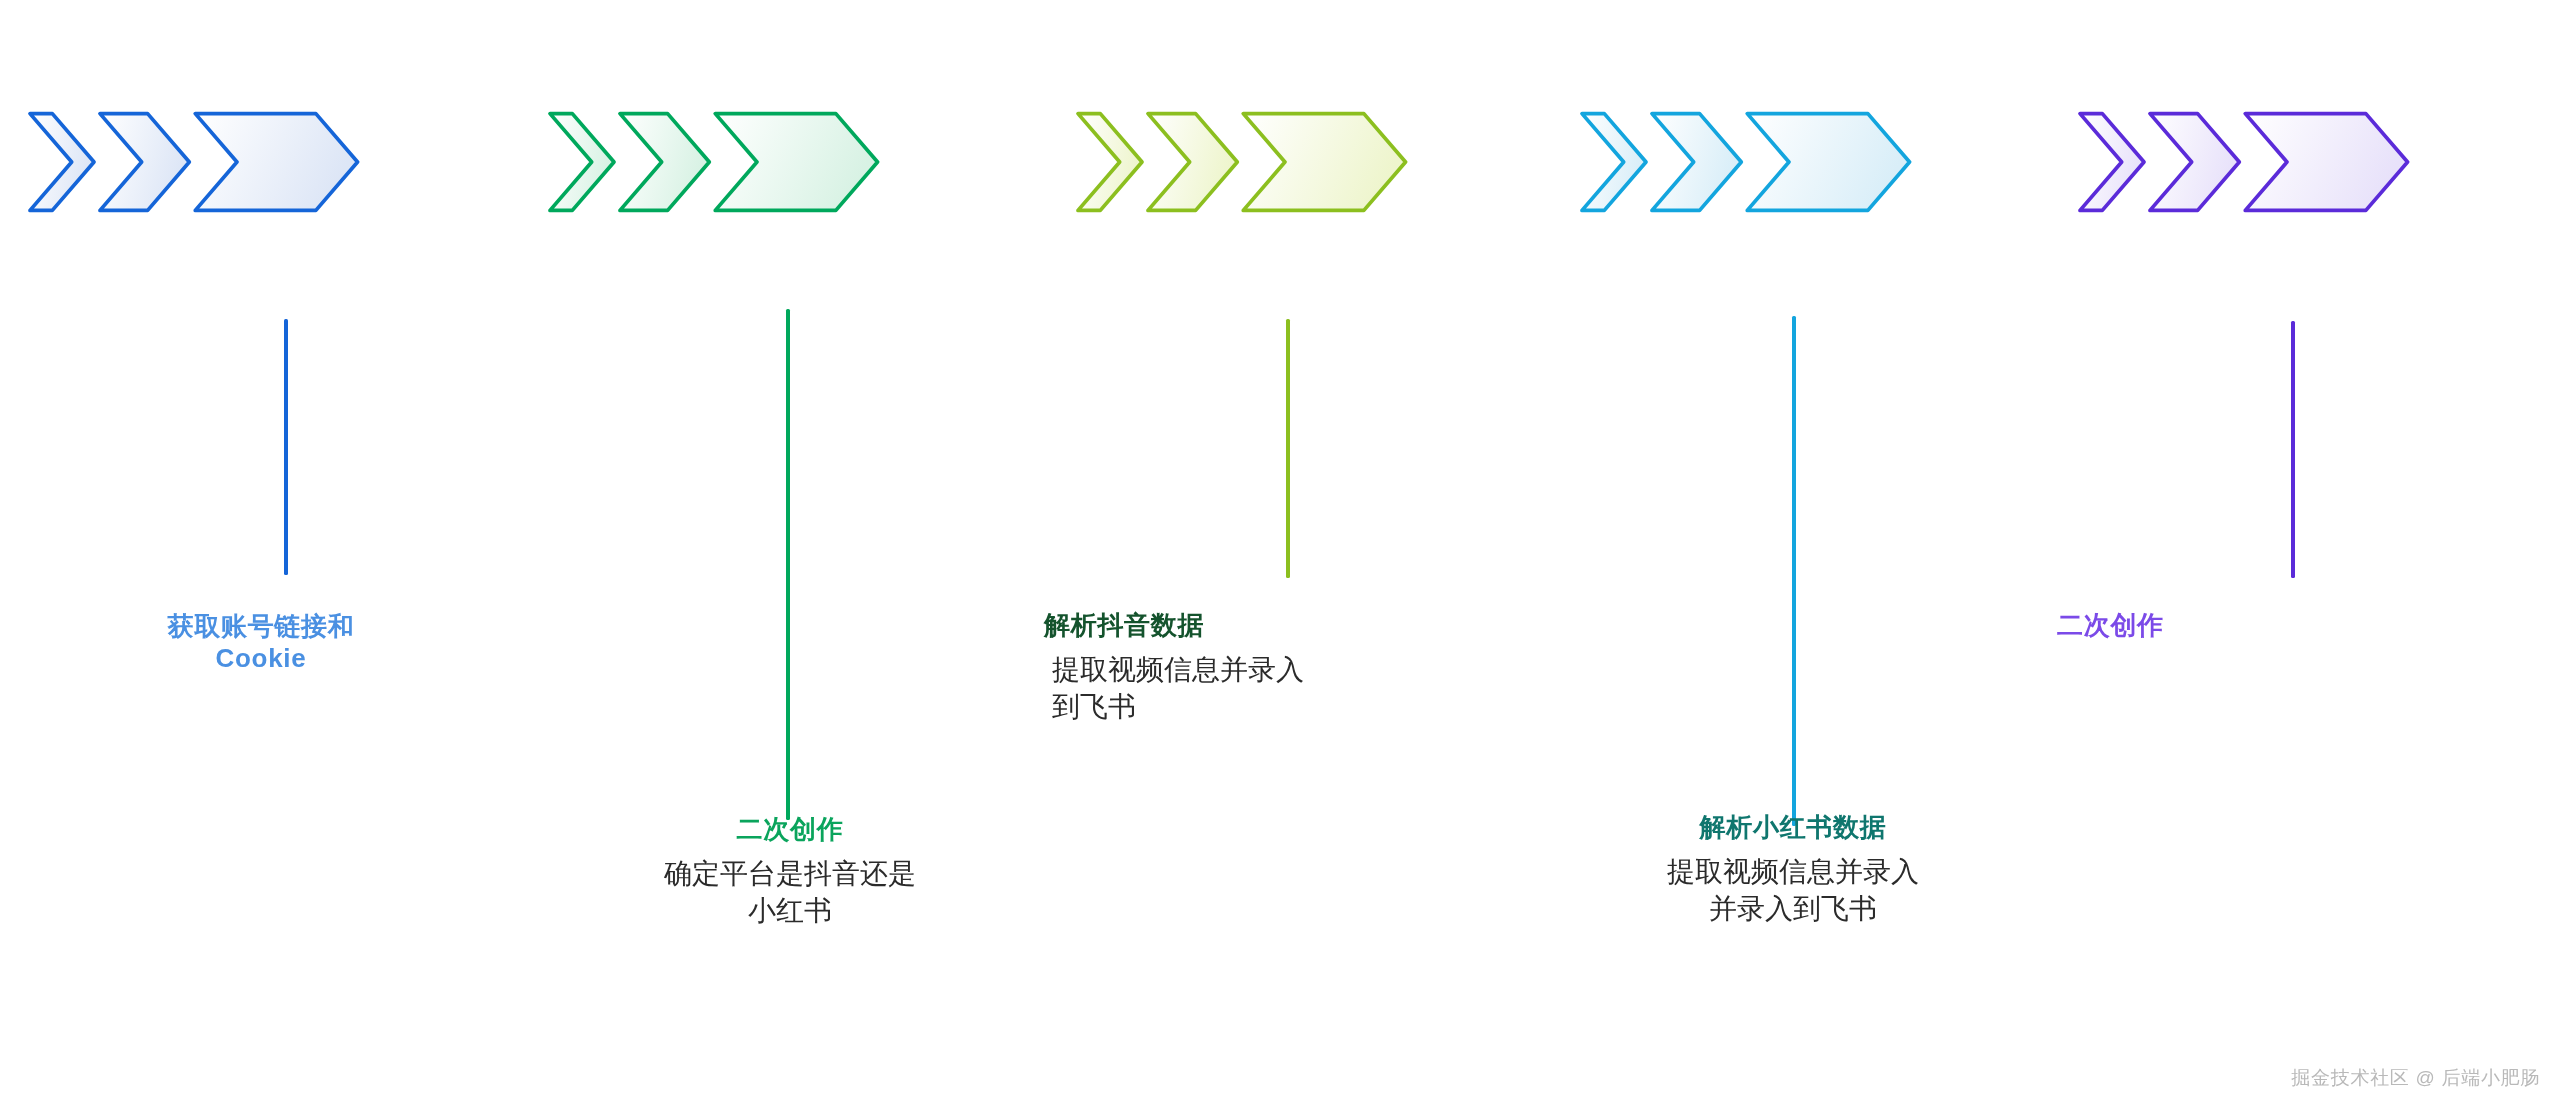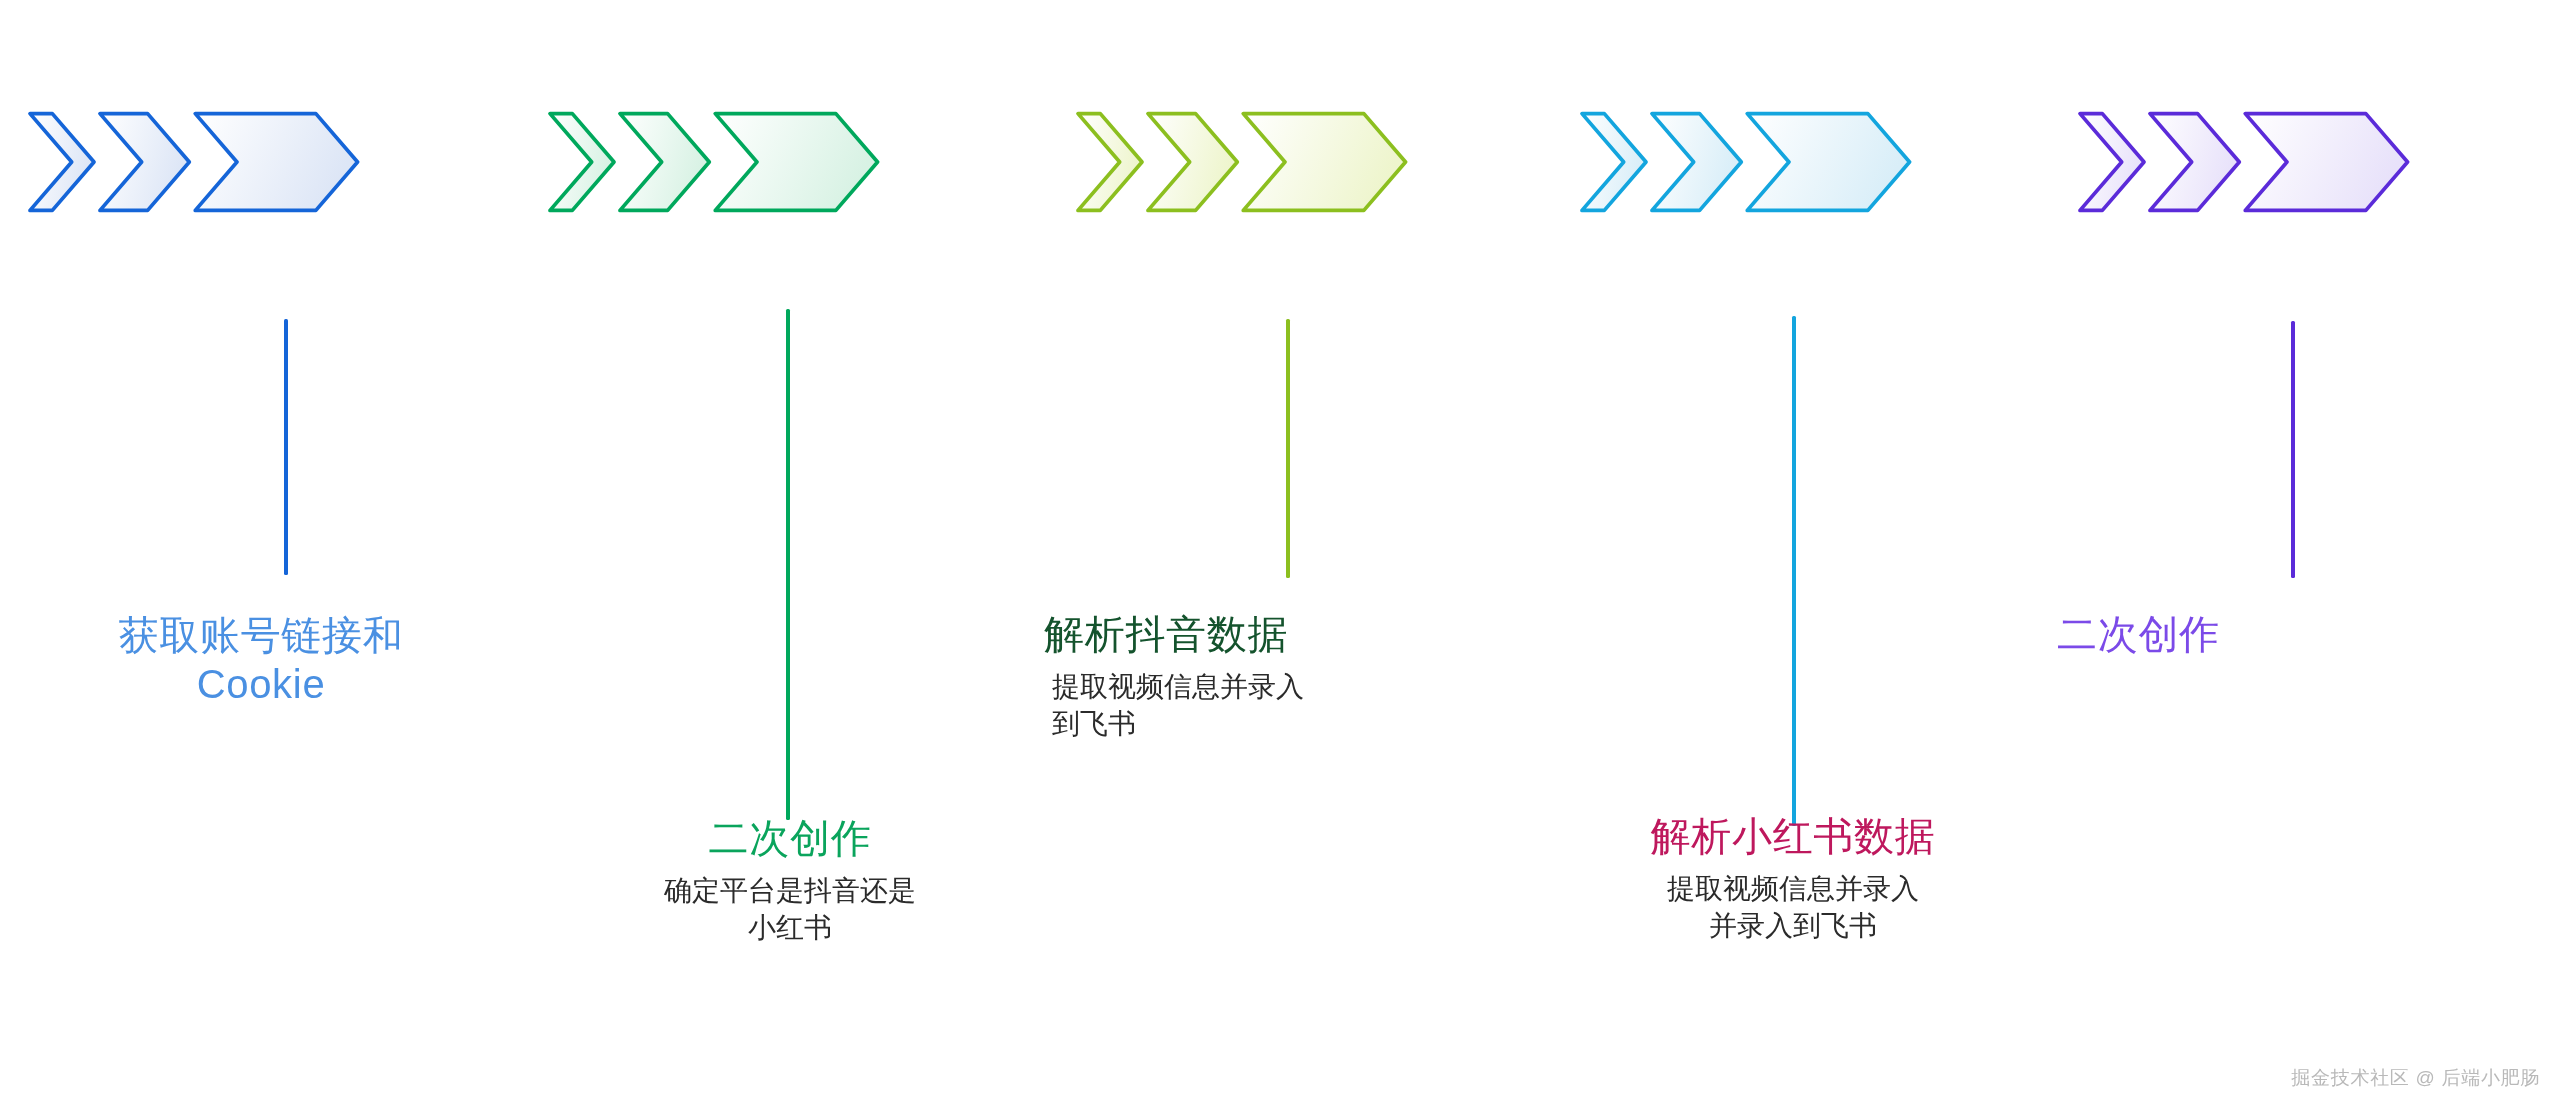--- a/index.html
+++ b/index.html
@@ -33,22 +33,22 @@
     width: 3.7px;
     border-radius: 1.5px;
   }
 
   
   .step-text {
     position: absolute;
     box-sizing: border-box;
   }
   .step-title {
-    font-weight: normal;
-    font-size: 40px;
+    font-weight: bold;
+    font-size: 26px;
     line-height: 1.22;
     letter-spacing: 0.7px;
     margin: 0 0 10.4px 0;
     white-space: pre-line;
   }
   .step-desc {
     font-size: 28px;
     line-height: 1.30;
     color: #2b2b2b;
     margin: 8px;
@@ -190,21 +190,21 @@
         <div class="step-title" style="color: rgb(10, 164, 92);">二次创作</div>
         <div class="step-desc">确定平台是抖音还是
 小红书</div>
       </div>
       <div class="step-text align-left" style="left: 1044px; top: 610px; width: 492px;">
         <div class="step-title" style="color: #14532d;">解析抖音数据</div>
         <div class="step-desc">提取视频信息并录入
 到飞书</div>
       </div>
       <div class="step-text align-center" style="left: 1532px; top: 812px; width: 522px;">
-        <div class="step-title" style="color: #be185d;">解析小红书数据</div>
+        <div class="step-title" style="color: #0f766e;">解析小红书数据</div>
         <div class="step-desc">提取视频信息并录入
 并录入到飞书</div>
       </div>
       <div class="step-text align-left" style="left: 2057px; top: 610px; width: 477px;">
         <div class="step-title" style="color: rgb(123, 74, 232);">二次创作</div>
       </div>
     </div>
 
   <div class="watermark">掘金技术社区 @ 后端小肥肠</div>
 </div>

